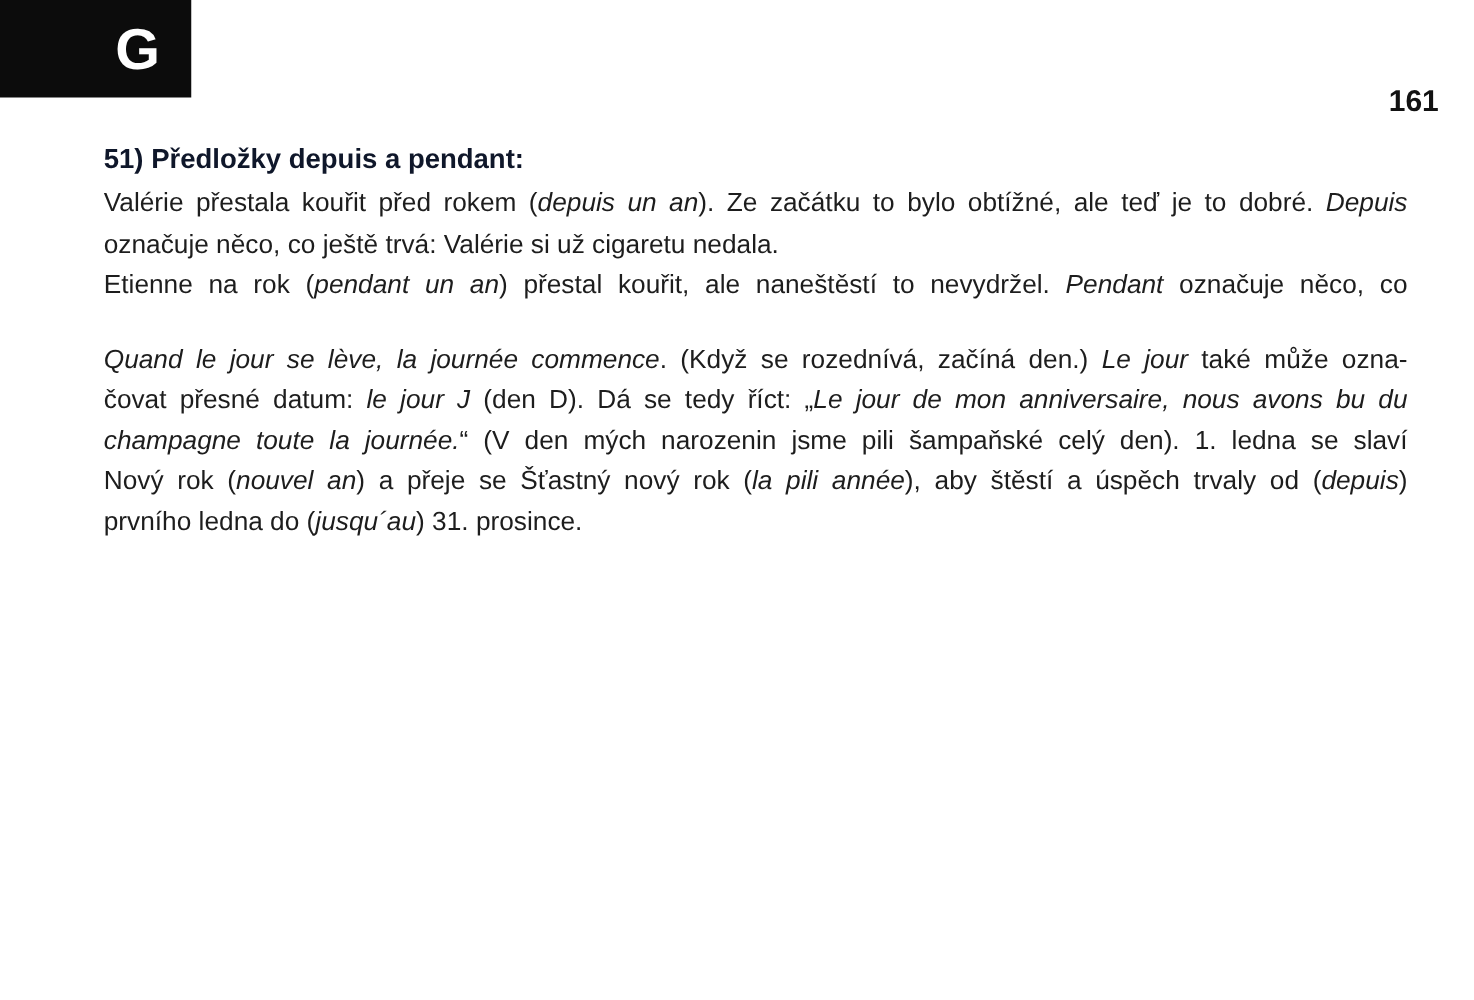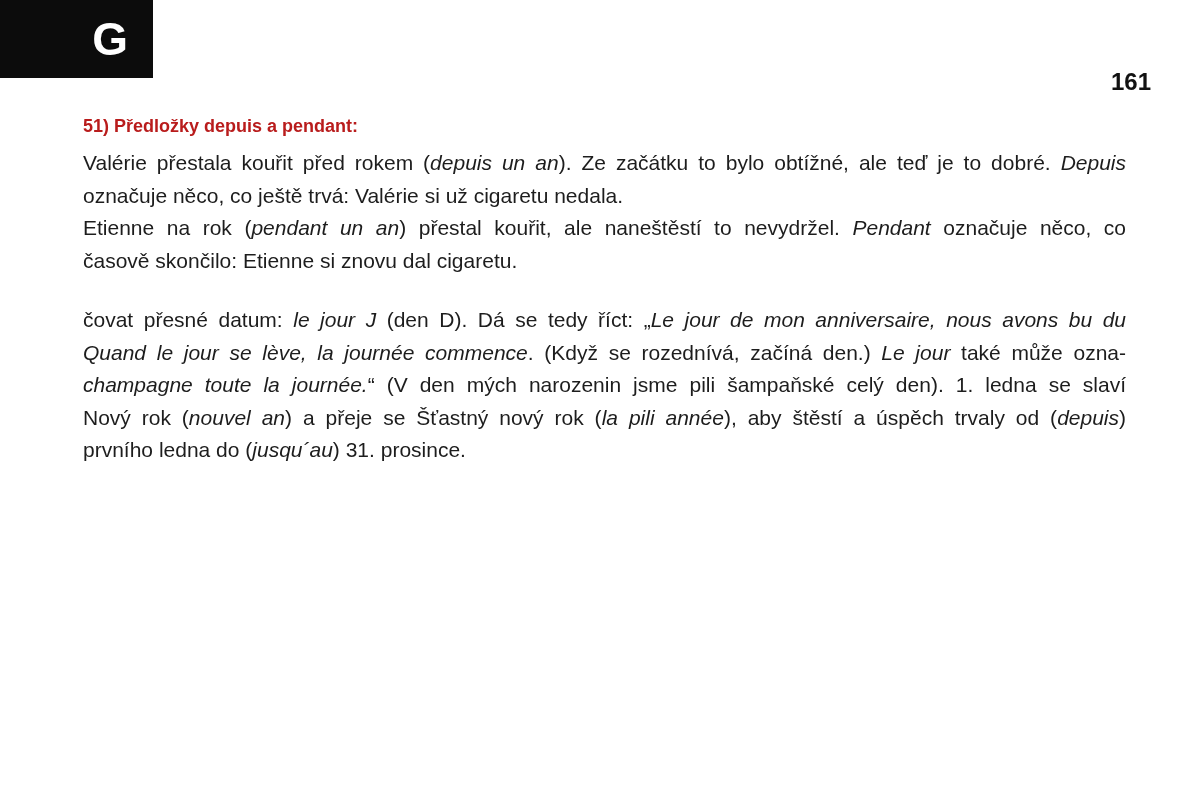--- a/index.html
+++ b/index.html
@@ -35,25 +35,25 @@
     color: #121212;
     margin-top: 44px;
   }
   .content {
     position: absolute;
     left: 83px; top: 110px;
     width: 1043px;
   }
   .section + .section { margin-top: 27px; }
   .heading {
-    font-size: 18px;
+    font-size: 22px;
     font-weight: bold;
     line-height: 33px;
     margin-bottom: 4px;
-    color: #b91c1c;
+    color: #0f172a;
   }
   .line {
     font-size: 21px;
     line-height: 32.5px;
     color: #1d1d1d;
   }
   .line.just {
     text-align: justify;
     text-align-last: justify;
   }
@@ -67,22 +67,21 @@
 </div>
 
 <div class="page-number">161</div>
 
 <main class="content">
     <section class="section">
       <h2 class="heading">51) Předložky depuis a pendant:</h2>
       <div class="line just"><span>Valérie přestala kouřit před rokem (</span><em>depuis un an</em><span>). Ze začátku to bylo obtížné, ale teď je to dobré. </span><em>Depuis</em></div>
       <div class="line"><span>označuje něco, co ještě trvá: Valérie si už cigaretu nedala.</span></div>
       <div class="line just"><span>Etienne na rok (</span><em>pendant un an</em><span>) přestal kouřit, ale naneštěstí to nevydržel. </span><em>Pendant</em><span> označuje něco, co</span></div>
-      <div class="line"><span>časově skončilo: Etienne si znovu dal cigaretu.</span></div>
     </section>
     <section class="section">
+      <div class="line just"><em>Quand le jour se lève, la journée commence</em><span>. (Když se rozednívá, začíná den.) </span><em>Le jour</em><span> také může ozna-</span></div>
       <div class="line just"><span>čovat přesné datum: </span><em>le jour J</em><span> (den D). Dá se tedy říct: „</span><em>Le jour de mon anniversaire, nous avons bu du</em></div>
-      <div class="line just"><em>Quand le jour se lève, la journée commence</em><span>. (Když se rozednívá, začíná den.) </span><em>Le jour</em><span> také může ozna-</span></div>
       <div class="line just"><em>champagne toute la journée.</em><span>“ (V den mých narozenin jsme pili šampaňské celý den). 1. ledna se slaví</span></div>
       <div class="line just"><span>Nový rok (</span><em>nouvel an</em><span>) a přeje se Šťastný nový rok (</span><em>la pili année</em><span>), aby štěstí a úspěch trvaly od (</span><em>depuis</em><span>)</span></div>
       <div class="line"><span>prvního ledna do (</span><em>jusqu´au</em><span>) 31. prosince.</span></div>
     </section>
   </main>
 
 </body></html>

